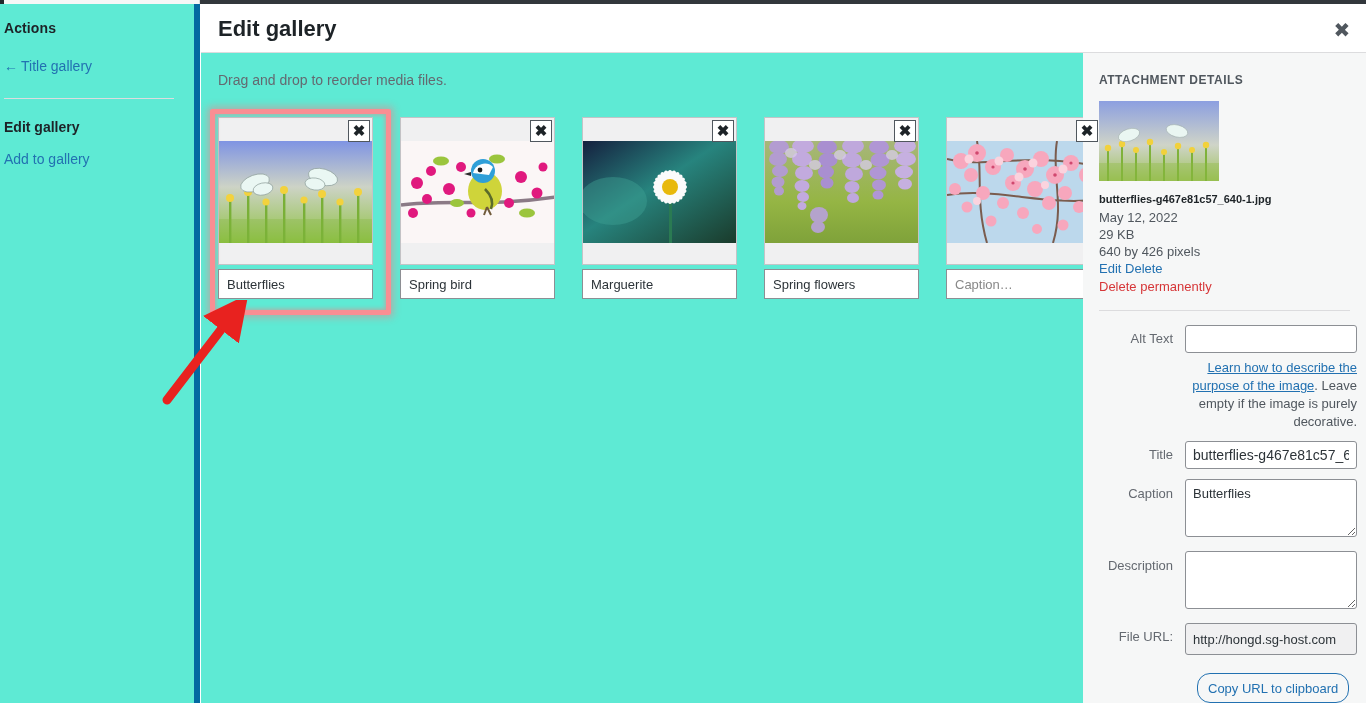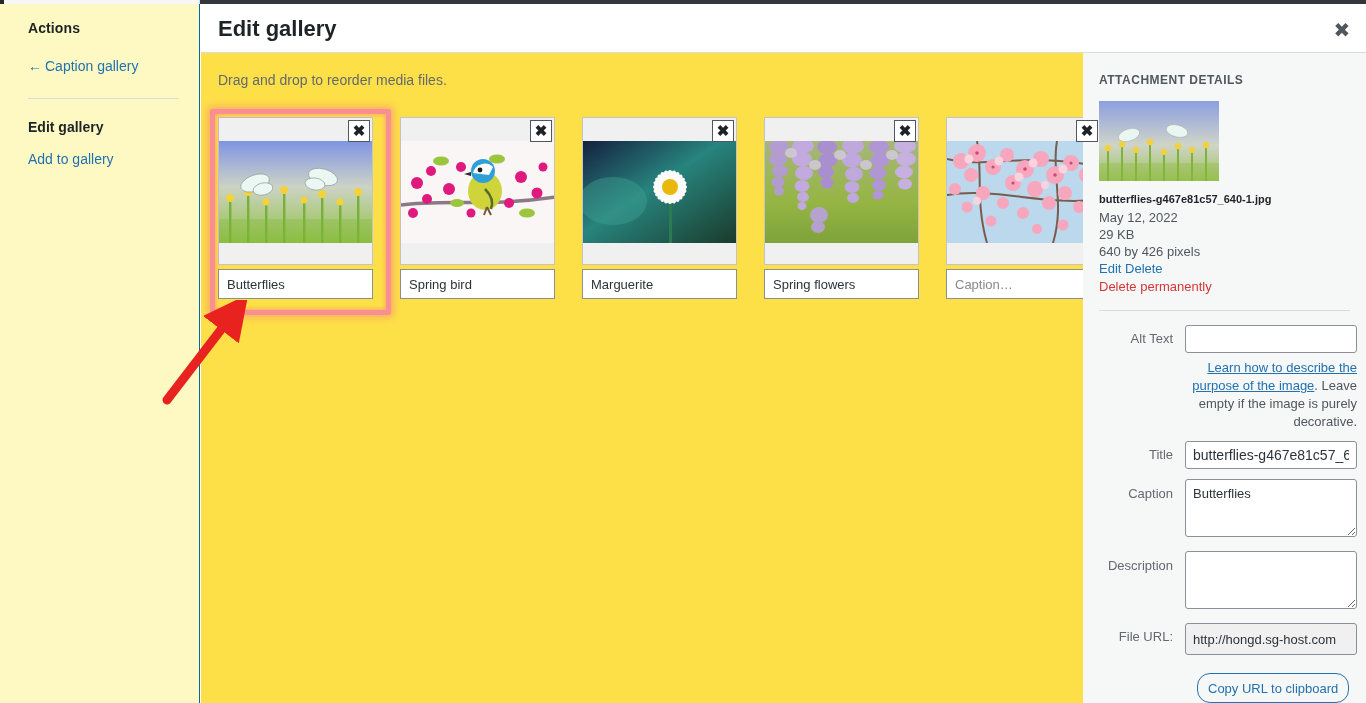--- a/index.html
+++ b/index.html
@@ -27,23 +27,23 @@
     width: 200px; height: 8px;
     background: #f6f7f7;
     border-right: 1px solid #dcdcde;
   }
 
   
   .sidebar {
     position: absolute;
     top: 4px; left: 0;
     width: 200px; height: 699px;
-    background: #fef9c3;
-    border-right: 1px solid #0369a1;
-    padding: 16px 20px 0 28px;
+    background: #5eead4;
+    border-right: 6px solid #0369a1;
+    padding: 16px 20px 0 4px;
   }
   .sidebar-edge {
     position: absolute; top: 0; left: 0;
     width: 4px; height: 703px;
     background: #23282d;
   }
   .sidebar h3 {
     margin: 0 0 20px 0;
     font-size: 14px;
     font-weight: bold;
@@ -99,21 +99,21 @@
     text-align: center;
     cursor: pointer;
     padding: 0;
   }
 
   
   .gallery-pane {
     position: absolute;
     top: 53px; left: 201px;
     width: 1032px; height: 650px;
-    background: #fde047;
+    background: #5eead4;
     border-right: 1px solid #dcdcde;
     padding: 18px 17px 4px 17px;
     overflow: hidden;
   }
   .drag-hint {
     font-size: 14px;
     color: #646970;
     margin: 0 0 28px 0;
     line-height: 18px;
   }
@@ -337,21 +337,21 @@
 
 <div id="app">
 
   <div class="top-strip"></div>
   <div class="top-strip-left"></div>
   <div class="sidebar-edge"></div>
 
   <div class="sidebar">
     <h3>Actions</h3>
     <a class="sidebar-link">
-      <span class="arrow-left">←</span><span>Caption gallery</span>
+      <span class="arrow-left">←</span><span>Title gallery</span>
     </a>
     <div class="sidebar-divider"></div>
     <h4>Edit gallery</h4>
     <a class="sidebar-link">Add to gallery</a>
   </div>
 
   <div class="modal-header">
     <div class="modal-title">Edit gallery</div>
     <button class="close-btn">✖</button>
   </div>

